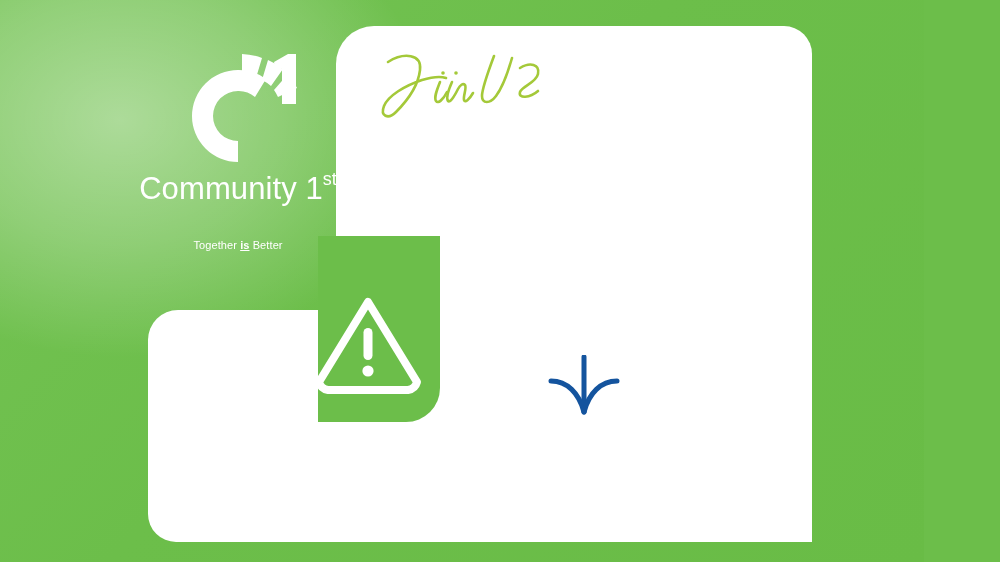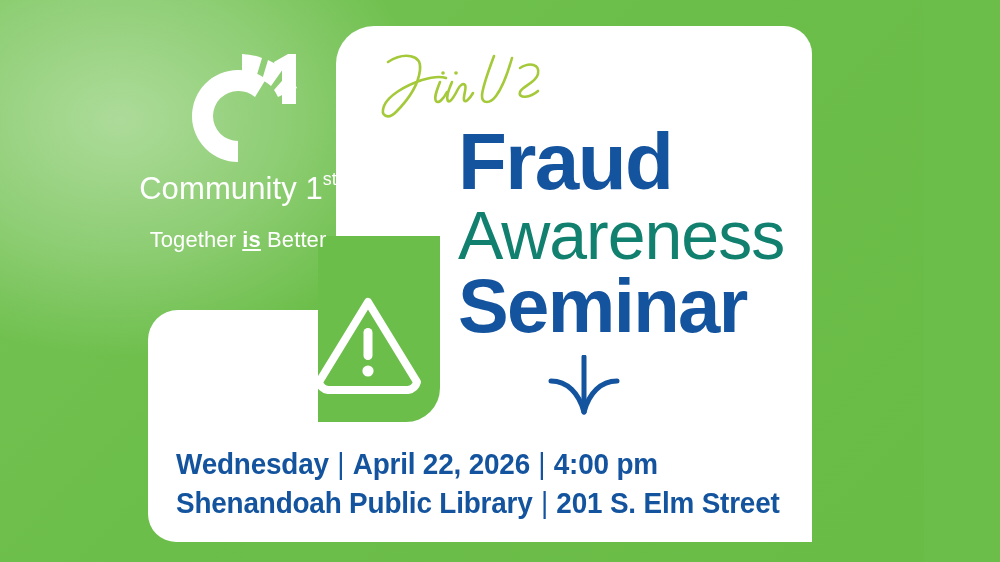--- a/index.html
+++ b/index.html
@@ -40,21 +40,21 @@
 
   
   .logo{position:absolute;left:138px;top:52px;width:200px;height:210px;text-align:center;}
   .logo-mark{width:136px;height:112px;margin:0 auto;display:block;}
   .logo-word{
     color:#fff;font-size:31px;line-height:1.04;letter-spacing:.1px;
     margin-top:6px;font-weight:400;white-space:nowrap;
   }
   .logo-word .ord{font-size:18px;vertical-align:14px;letter-spacing:0;}
   .logo-sub{color:#fff;font-size:15.5px;margin-top:1px;letter-spacing:.2px;}
-  .logo-tag{color:#fff;font-size:22px;margin-top:22px;letter-spacing:.1px;}
+  .logo-tag{color:#fff;font-size:11px;margin-top:34px;letter-spacing:.1px;}
   .logo-tag b{font-weight:700;text-decoration:underline;}
 
   
   .warn{position:absolute;left:309px;top:292px;width:118px;height:106px;}
 
   
   .join-us{position:absolute;left:370px;top:46px;width:190px;height:80px;}
   .headline{position:absolute;left:458px;top:124px;width:360px;}
   .hl-line{
     font-family:"Liberation Sans",sans-serif;
@@ -117,36 +117,23 @@
       <path d="M18 16 C34 6 52 8 50 24 C48 42 34 58 26 66 C18 74 10 70 14 60 C18 50 34 40 52 34 C62 31 70 30 76 32"></path>
       <path d="M70 36 C66 46 64 52 66 55 C68 58 73 54 77 46"></path>
       <circle cx="73" cy="27" r="1.8" fill="#a4c939" stroke="none"></circle>
       <path d="M82 36 C78 45 76 52 78 55 C80 57 84 51 88 43 C90 39 93 37 95 39 C97 42 93 50 94 54 C95 57 99 54 103 47"></path>
       <circle cx="86" cy="27" r="1.8" fill="#a4c939" stroke="none"></circle>
       <path d="M124 10 C118 26 112 42 112 50 C112 58 120 58 126 50 C132 42 138 26 142 12"></path>
       <path d="M150 22 C160 16 170 18 168 28 C166 37 152 40 150 46 C148 53 160 52 168 45"></path>
     </g>
   </svg>
 
-  <div class="headline">
-    <div class="hl-line hl-fraud">Fraud</div>
-    <div class="hl-line hl-aware">Awareness</div>
-    <div class="hl-line hl-seminar">Seminar</div>
-  </div>
 
   <svg class="arrow" viewBox="0 0 78 62">
     <g fill="none" stroke="#14549e" stroke-width="5" stroke-linecap="round">
       <path d="M39 2 L39 56"></path>
       <path d="M6 26 C22 26 34 38 39 57"></path>
       <path d="M72 26 C56 26 44 38 39 57"></path>
     </g>
   </svg>
 
-  <div class="details">
-    <div class="det-line">
-      <span>Wednesday</span><span class="sep">|</span><span>April 22, 2026</span><span class="sep">|</span><span>4:00 pm</span>
-    </div>
-    <div class="det-line">
-      <span>Shenandoah Public Library</span><span class="sep">|</span><span>201 S. Elm Street</span>
-    </div>
-  </div>
 
 </div>
 
 </body></html>

